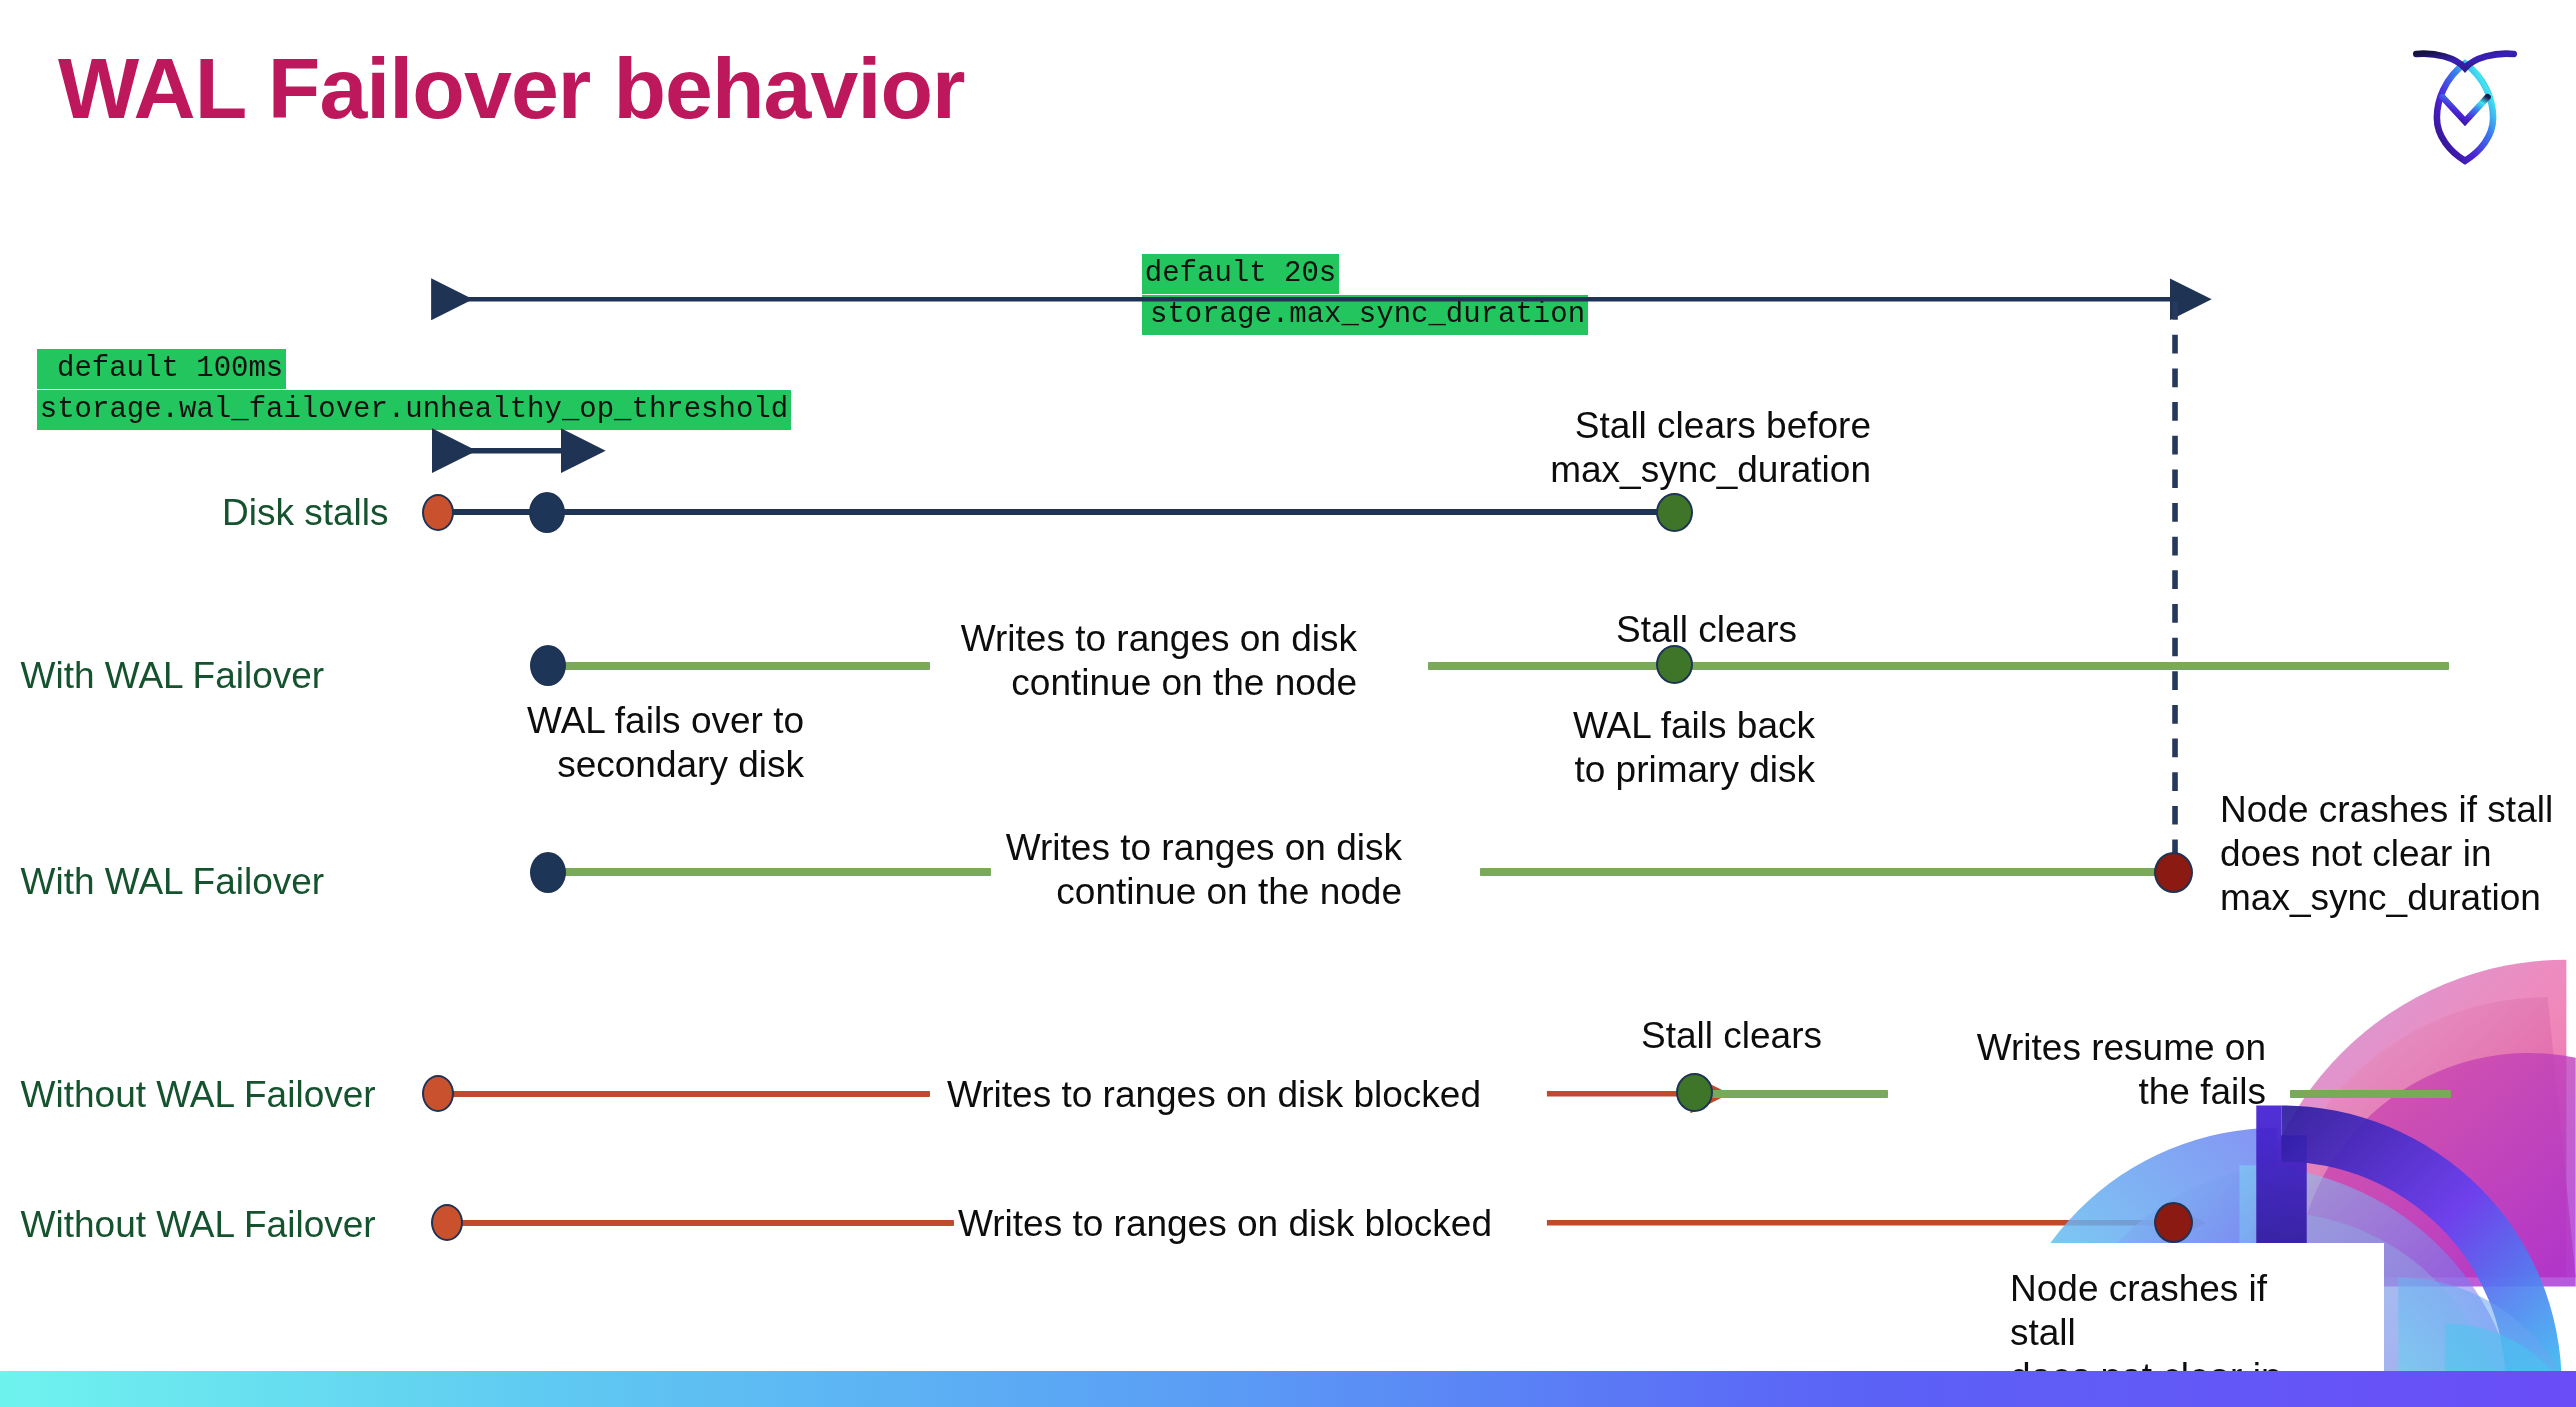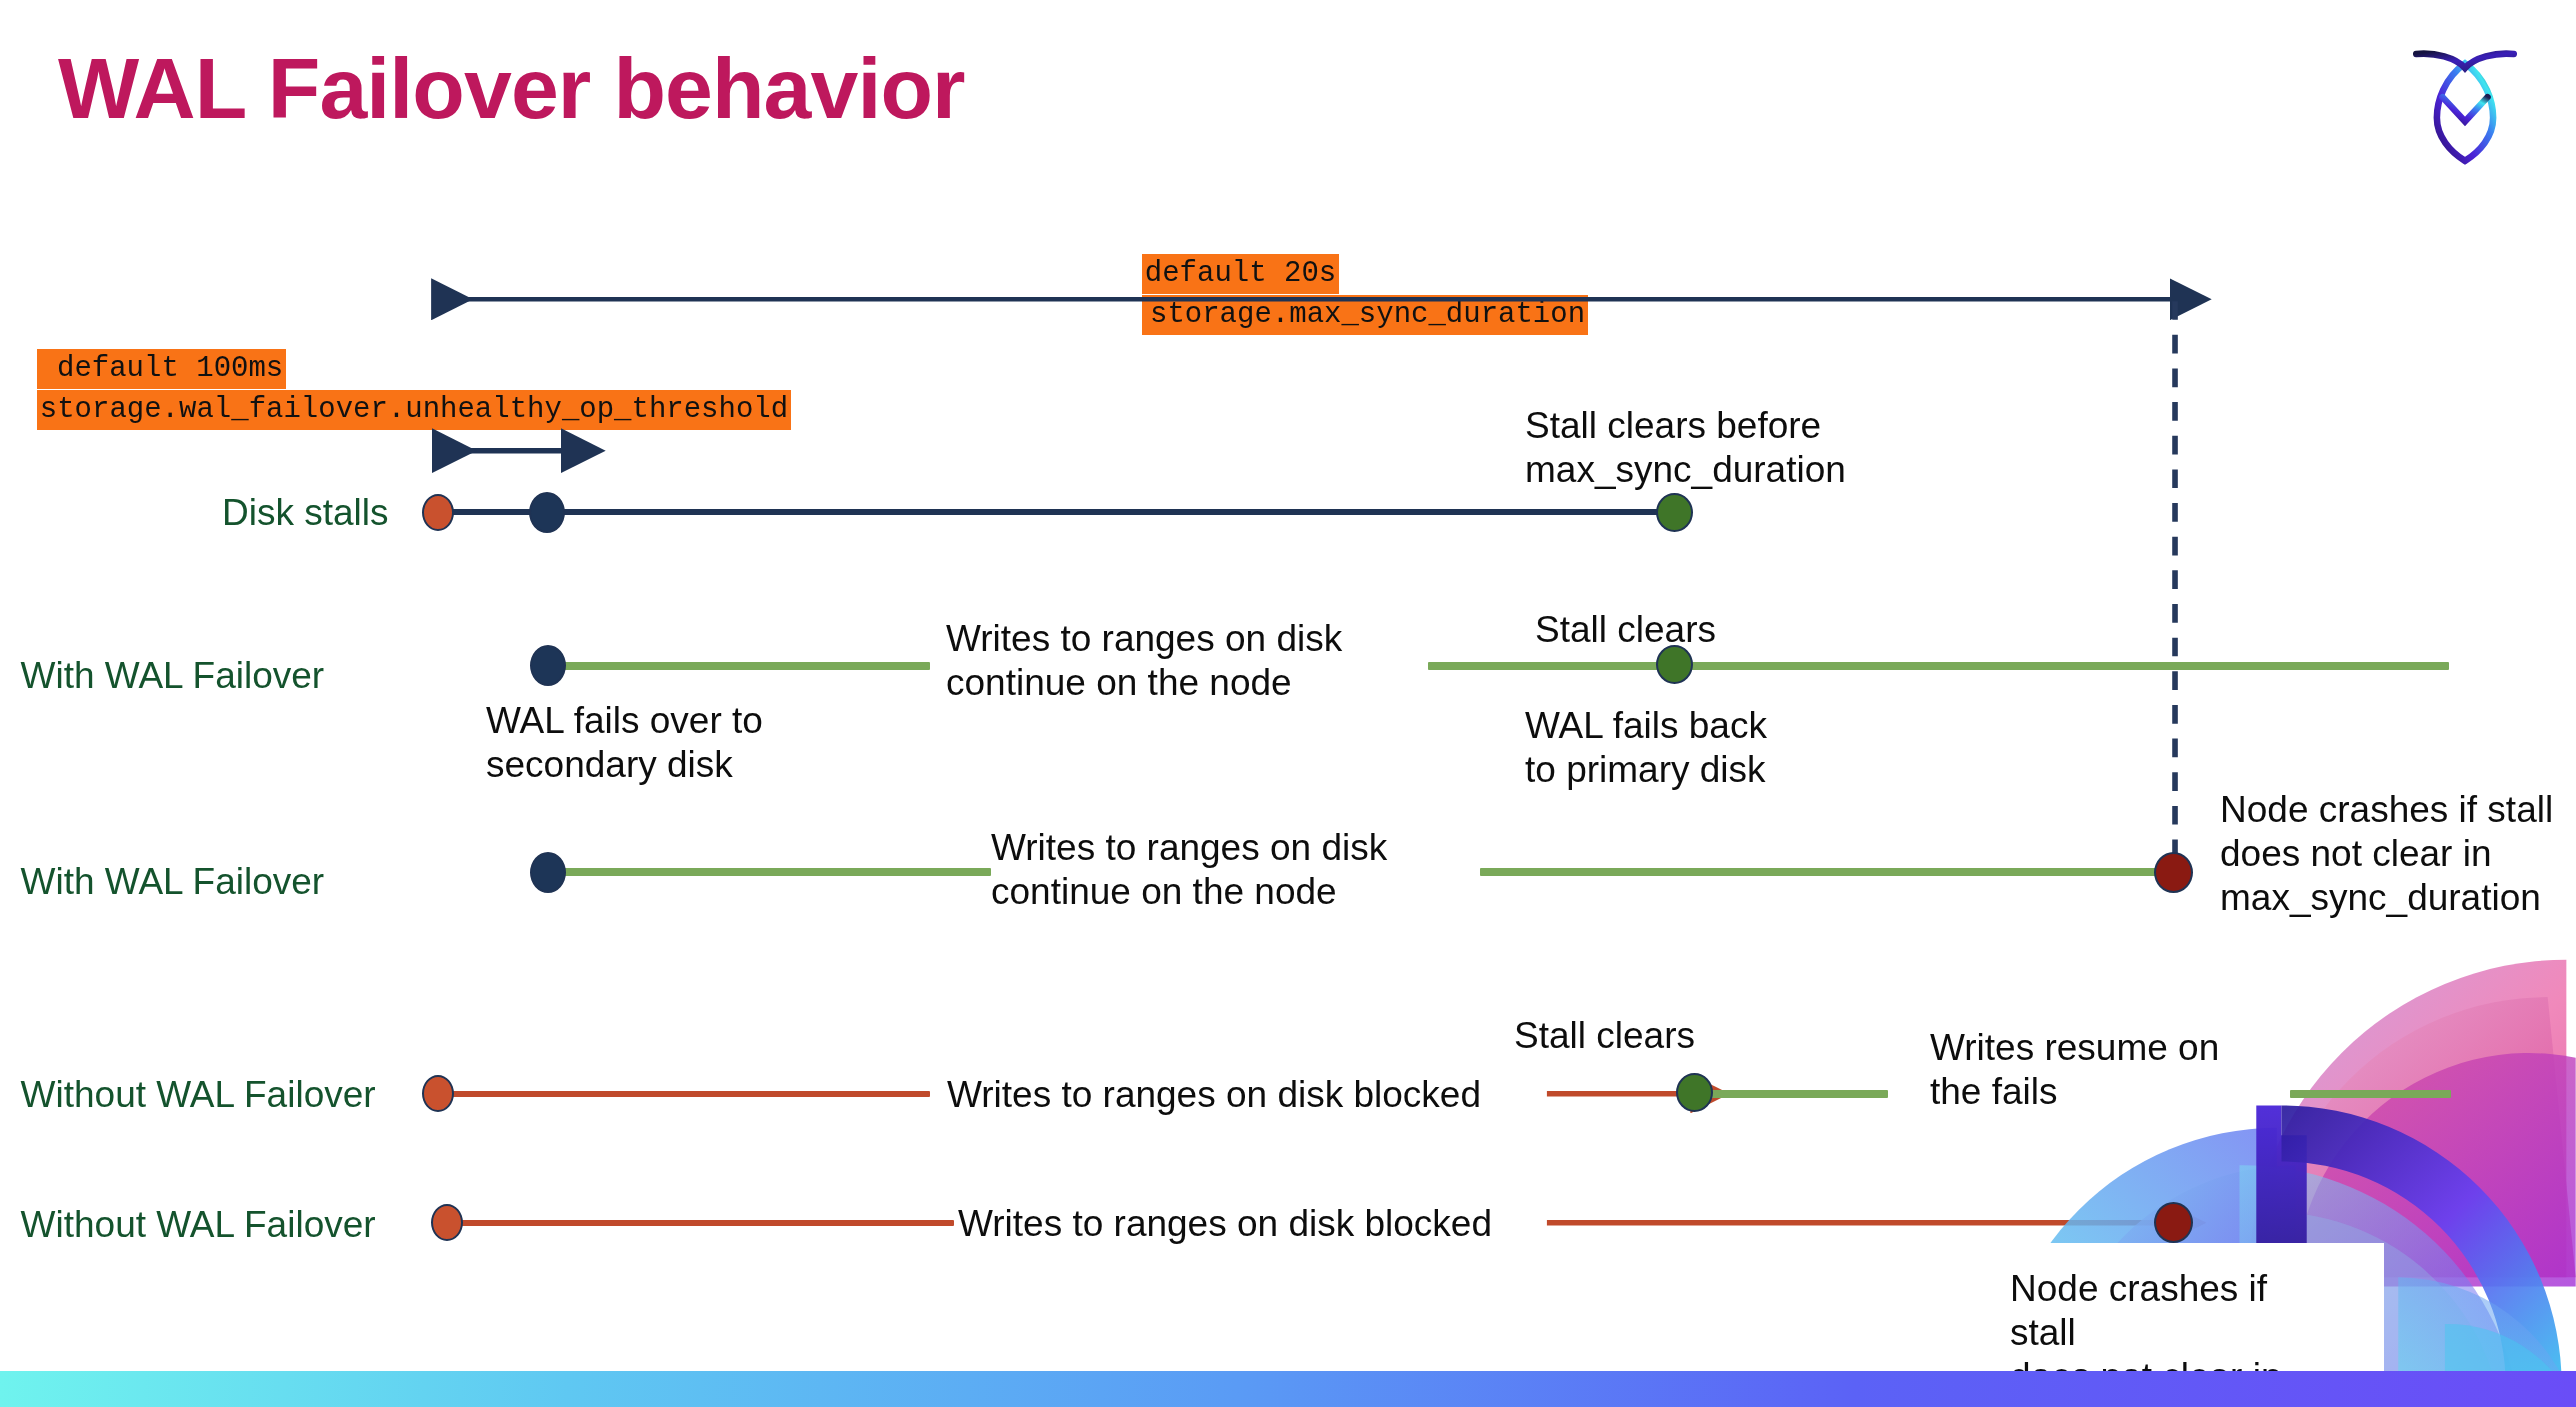--- a/index.html
+++ b/index.html
@@ -32,35 +32,35 @@
     right: 36px; top: 24px;
     width: 150px; height: 150px;
   }
 
   
   .code-chip {
     position: absolute;
     font-family: "Liberation Mono", monospace;
     font-size: 29px;
     line-height: 40px;
-    background: #f97316;
+    background: #22c55e;
     color: #111111;
     white-space: nowrap;
     padding: 0 2.8px;
   }
 
   
   .anno {
     position: absolute;
     font-size: 37px;
     line-height: 44px;
     color: #0d0d0d;
     white-space: pre-line;
   }
-  .anno.center { text-align: left; }
+  .anno.center { text-align: right; }
   .anno.left   { text-align: left; }
 
   .row-label {
     position: absolute;
     font-size: 37px;
     line-height: 43px;
     color: #14532d;
     white-space: nowrap;
   }
 

